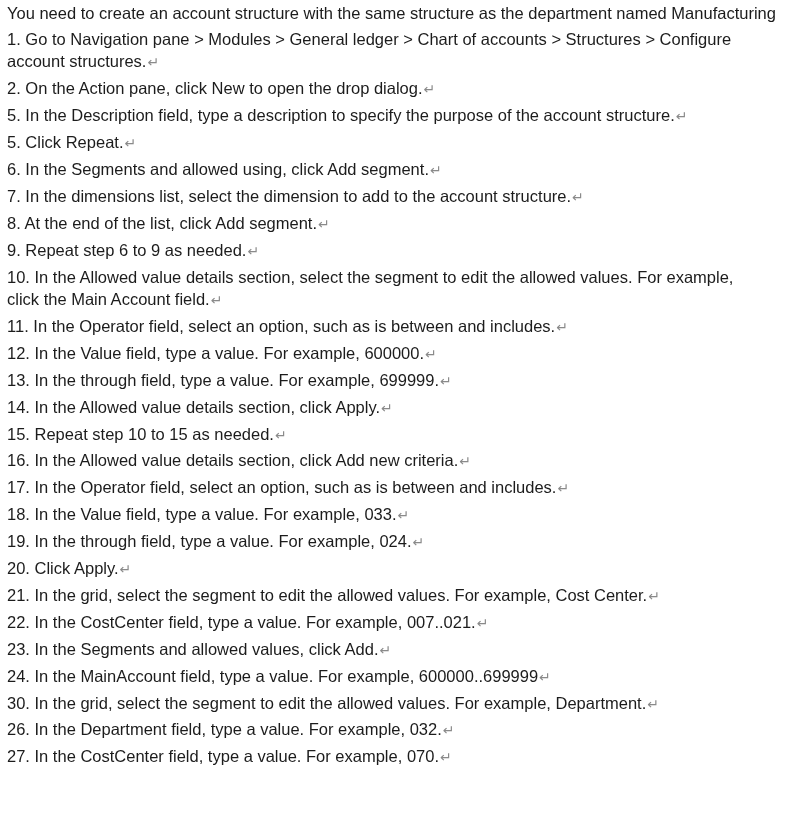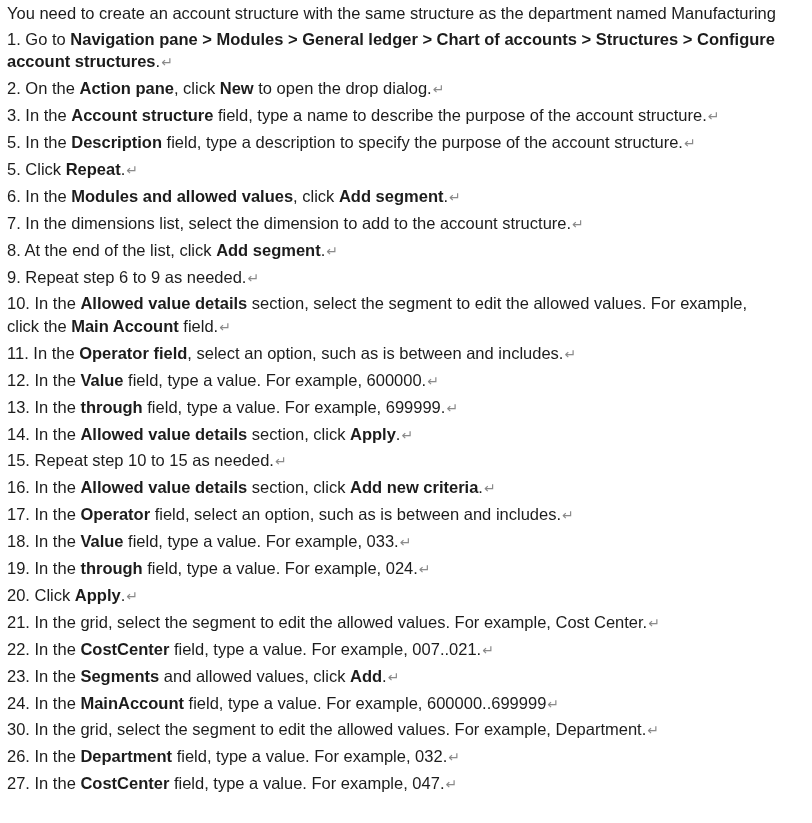--- a/index.html
+++ b/index.html
@@ -22,21 +22,21 @@
   .para {
     margin: 0 0 3.5px 0;
     padding: 0;
   }
   .line {
     display: block;
     line-height: 22.4px;
     white-space: nowrap;
   }
   .line b {
-    font-weight: 700;
+    font-weight: 400;
   }
   .mark {
     font-family: "DejaVu Sans", sans-serif;
     color: #8a8a8a;
     font-size: 14px;
     margin-left: 1px;
   }
 </style>
 </head>
 <body>
@@ -46,30 +46,27 @@
       <span class="line"><span>You need to create an account structure with the same structure as the department named Manufacturing</span></span>
     </p>
     <p class="para">
       <span class="line"><span>1. Go to </span><b>Navigation pane &gt; Modules &gt; General ledger &gt; Chart of accounts &gt; Structures &gt; Configure</b></span>
       <span class="line"><b>account structures</b><span>.</span><span class="mark">↵</span></span>
     </p>
     <p class="para">
       <span class="line"><span>2. On the </span><b>Action pane</b><span>, click </span><b>New</b><span> to open the drop dialog.</span><span class="mark">↵</span></span>
     </p>
     <p class="para">
-      <span class="line"><span>3. In the </span><b>Account structure</b><span> field, type a name to describe the purpose of the account structure.</span><span class="mark">↵</span></span>
-    </p>
-    <p class="para">
       <span class="line"><span>5. In the </span><b>Description</b><span> field, type a description to specify the purpose of the account structure.</span><span class="mark">↵</span></span>
     </p>
     <p class="para">
       <span class="line"><span>5. Click </span><b>Repeat</b><span>.</span><span class="mark">↵</span></span>
     </p>
     <p class="para">
-      <span class="line"><span>6. In the </span><b>Modules and allowed values</b><span>, click </span><b>Add segment</b><span>.</span><span class="mark">↵</span></span>
+      <span class="line"><span>6. In the </span><b>Segments and allowed using</b><span>, click </span><b>Add segment</b><span>.</span><span class="mark">↵</span></span>
     </p>
     <p class="para">
       <span class="line"><span>7. In the dimensions list, select the dimension to add to the account structure.</span><span class="mark">↵</span></span>
     </p>
     <p class="para">
       <span class="line"><span>8. At the end of the list, click </span><b>Add segment</b><span>.</span><span class="mark">↵</span></span>
     </p>
     <p class="para">
       <span class="line"><span>9. Repeat step 6 to 9 as needed.</span><span class="mark">↵</span></span>
     </p>
@@ -119,18 +116,18 @@
     <p class="para">
       <span class="line"><span>24. In the </span><b>MainAccount</b><span> field, type a value. For example, 600000..699999</span><span class="mark">↵</span></span>
     </p>
     <p class="para">
       <span class="line"><span>30. In the grid, select the segment to edit the allowed values. For example, Department.</span><span class="mark">↵</span></span>
     </p>
     <p class="para">
       <span class="line"><span>26. In the </span><b>Department</b><span> field, type a value. For example, 032.</span><span class="mark">↵</span></span>
     </p>
     <p class="para">
-      <span class="line"><span>27. In the </span><b>CostCenter</b><span> field, type a value. For example, 047.</span><span class="mark">↵</span></span>
+      <span class="line"><span>27. In the </span><b>CostCenter</b><span> field, type a value. For example, 070.</span><span class="mark">↵</span></span>
     </p>
     <p class="para">
       <span class="line"></span>
     </p>
   </div>
 
 </body></html>

